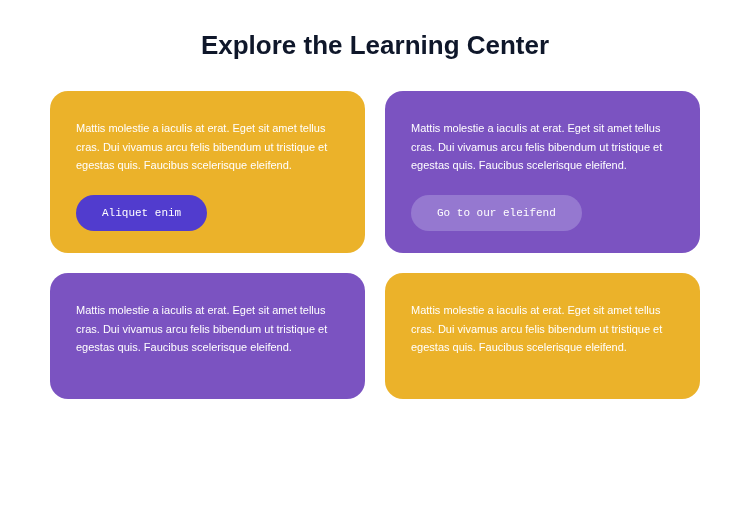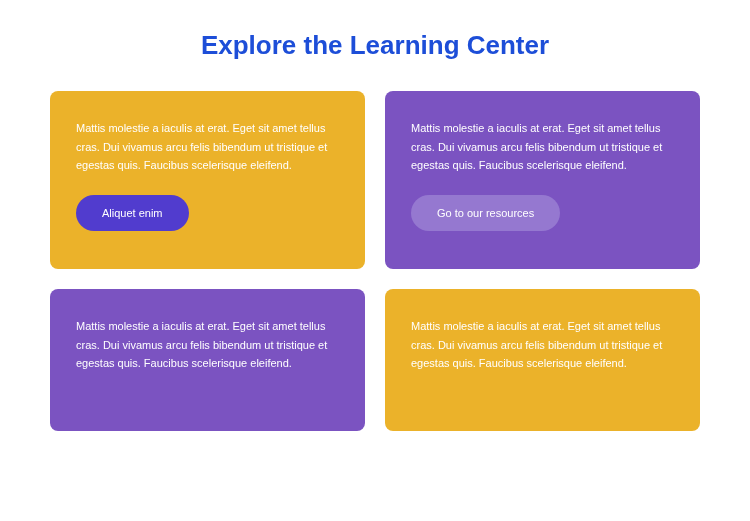--- a/index.html
+++ b/index.html
@@ -13,32 +13,32 @@
       width: 750px;
       height: 521px;
       overflow: hidden;
     }
     .container {
       padding: 30px 50px;
     }
     .page-title {
       font-size: 26px;
       font-weight: 700;
-      color: #1d4ed8;
+      color: #0f172a;
       text-align: center;
       margin-bottom: 30px;
     }
     .grid {
       display: grid;
       grid-template-columns: 1fr 1fr;
       gap: 20px;
     }
     .card {
-      border-radius: 8px;
-      padding: 28px 26px 38px 26px;
+      border-radius: 18px;
+      padding: 28px 26px 22px 26px;
       color: #ffffff;
     }
     .card-yellow {
       background: #ebb22a;
     }
     .card-purple {
       background: #7b53c1;
     }
     .card-text {
       font-size: 11px;
@@ -46,21 +46,21 @@
       margin-bottom: 20px;
     }
     .card-button {
       display: inline-block;
       border: none;
       border-radius: 999px;
       padding: 12px 26px;
       font-size: 11px;
       color: #ffffff;
       cursor: pointer;
-      font-family: Liberation Sans, sans-serif;
+      font-family: Liberation Mono, monospace;
     }
     .btn-indigo {
       background: #513cce;
     }
     .btn-lavender {
       background: #9578d0;
     }
   </style>
 </head>
 <body>
@@ -70,21 +70,21 @@
 
   <div class="grid">
 
     <div class="card card-yellow">
       <p class="card-text">Mattis molestie a iaculis at erat. Eget sit amet tellus cras. Dui vivamus arcu felis bibendum ut tristique et egestas quis. Faucibus scelerisque eleifend.</p>
       <button class="card-button btn-indigo">Aliquet enim</button>
     </div>
 
     <div class="card card-purple">
       <p class="card-text">Mattis molestie a iaculis at erat. Eget sit amet tellus cras. Dui vivamus arcu felis bibendum ut tristique et egestas quis. Faucibus scelerisque eleifend.</p>
-      <button class="card-button btn-lavender">Go to our resources</button>
+      <button class="card-button btn-lavender">Go to our eleifend</button>
     </div>
 
     <div class="card card-purple">
       <p class="card-text">Mattis molestie a iaculis at erat. Eget sit amet tellus cras. Dui vivamus arcu felis bibendum ut tristique et egestas quis. Faucibus scelerisque eleifend.</p>
     </div>
 
     <div class="card card-yellow">
       <p class="card-text">Mattis molestie a iaculis at erat. Eget sit amet tellus cras. Dui vivamus arcu felis bibendum ut tristique et egestas quis. Faucibus scelerisque eleifend.</p>
     </div>
 

